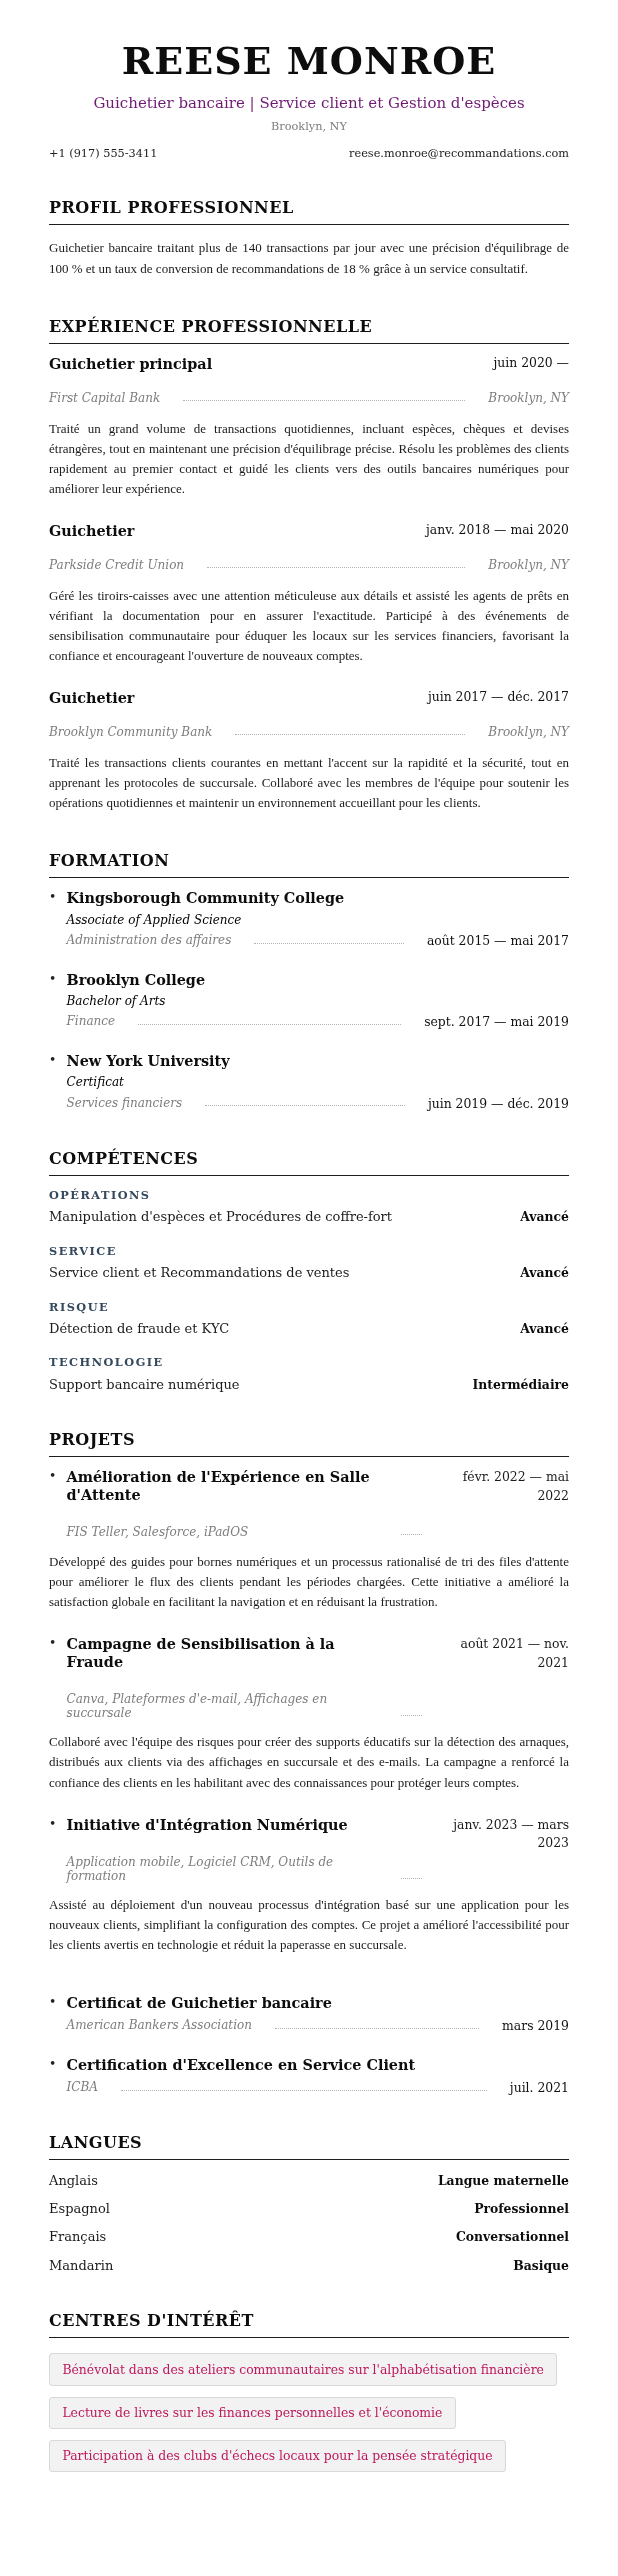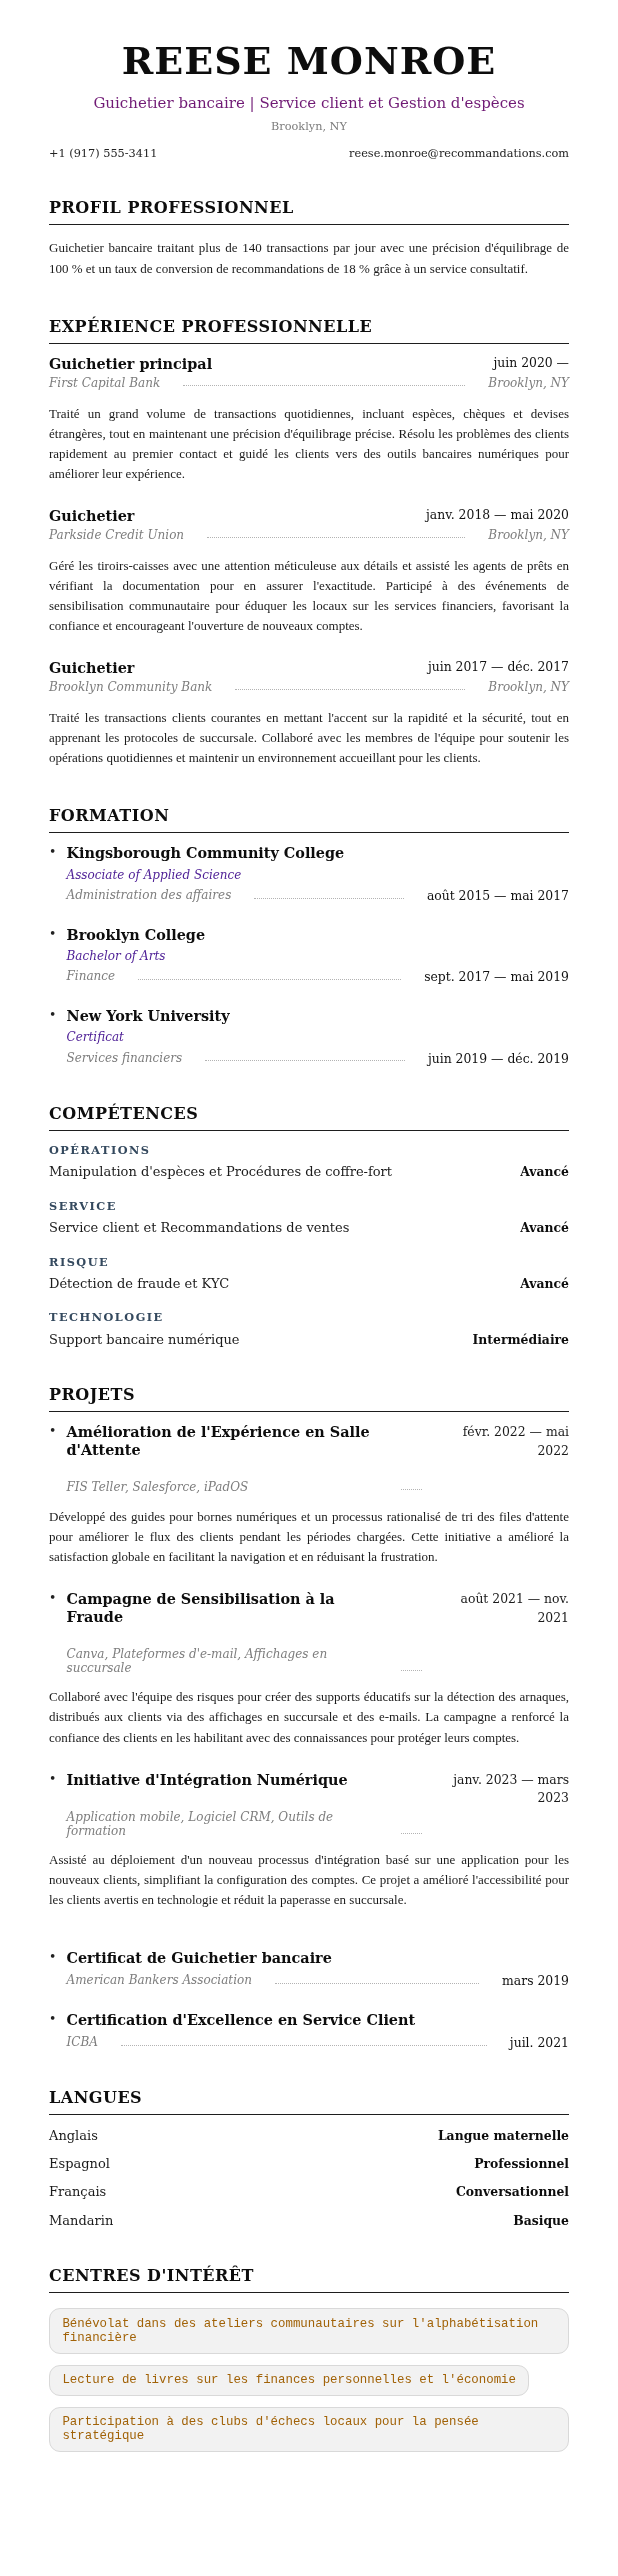--- a/index.html
+++ b/index.html
@@ -25,27 +25,27 @@
   
   .row { display: flex; align-items: flex-start; }
   .leader { flex: 1 1 auto; border-bottom: 1px dotted #b3b3b3; align-self: flex-end; margin: 0 23px 4.1px; min-width: 20.6px; }
   .date { font-size: 12.4px; color: #111; white-space: nowrap; }
   .grayital { font-style: italic; color: #7d7d7d; font-size: 12px; }
   
   .job { margin-top: 23px; }
   .job:first-of-type { margin-top: 11.3px; }
   .job-title-row { display: flex; justify-content: space-between; align-items: flex-start; }
   .job-title { font-size: 14.4px; font-weight: 700; margin: 0; color: #0d0d0d; }
-  .job-sub { margin-top: 4px; }
+  .job-sub { margin-top: 19px; }
   
   .bulleted { display: flex; }
   .bullet { flex: 0 0 17.5px; width: 17.5px; font-size: 12.4px; line-height: 1.3; color: #222; }
   .item-body { flex: 1 1 auto; min-width: 0; }
   .item-name { font-size: 14.4px; font-weight: 700; margin: 0; color: #0d0d0d; line-height: 1.25; }
-  .degree { font-style: italic; font-size: 12px; color: #4c1d95; margin-top: 5.2px; }
+  .degree { font-style: italic; font-size: 12px; color: #000000; margin-top: 5.2px; }
   .sub-row { margin-top: 6.2px; }
   .edu-item, .proj, .cert-item { margin-top: 23px; }
   .edu-item.first, .proj.first, .cert-item.first { margin-top: 11.3px; }
   
   .proj-head { display: flex; align-items: flex-start; }
   .proj-left { flex: 0 1 auto; max-width: 62%; }
   .proj-tools { margin-top: 21px; }
   .proj-date { font-size: 12.4px; text-align: right; max-width: 124px; white-space: normal; line-height: 1.5; }
   .proj-desc { margin-left: -17.5px; }
   .proj .body-text { margin-top: 12.4px; }
@@ -55,22 +55,22 @@
   .skill-cat { font-size: 11.3px; font-weight: 700; letter-spacing: 1.5px; color: #34495e; }
   .skill-row { display: flex; justify-content: space-between; align-items: baseline; margin-top: 7.2px; }
   .skill-name { font-size: 13px; color: #1b1b1b; }
   .level { font-size: 12.4px; font-weight: 700; color: #0d0d0d; }
   
   .lang-row { display: flex; justify-content: space-between; align-items: baseline; margin-top: 13.4px; }
   .lang-row.first { margin-top: 12.4px; }
   .lang-name { font-size: 13px; }
   
   .chip {
-    display: table; background: #f2f2f2; border: 0.5px solid #d9d9d9; border-radius: 11px;
-    padding: 7.7px 12.4px; margin-top: 10.8px; font-size: 12.4px; color: #a16207; font-family: Liberation Mono, monospace;
+    display: table; background: #f2f2f2; border: 0.5px solid #d9d9d9; border-radius: 3px;
+    padding: 7.7px 12.4px; margin-top: 10.8px; font-size: 12.4px; color: #be185d;
   }
   .chip.first { margin-top: 15.5px; }
 </style>
 </head>
 <body>
 
 <div class="page">
 
   <div class="header">
     <div class="name">REESE MONROE</div>

